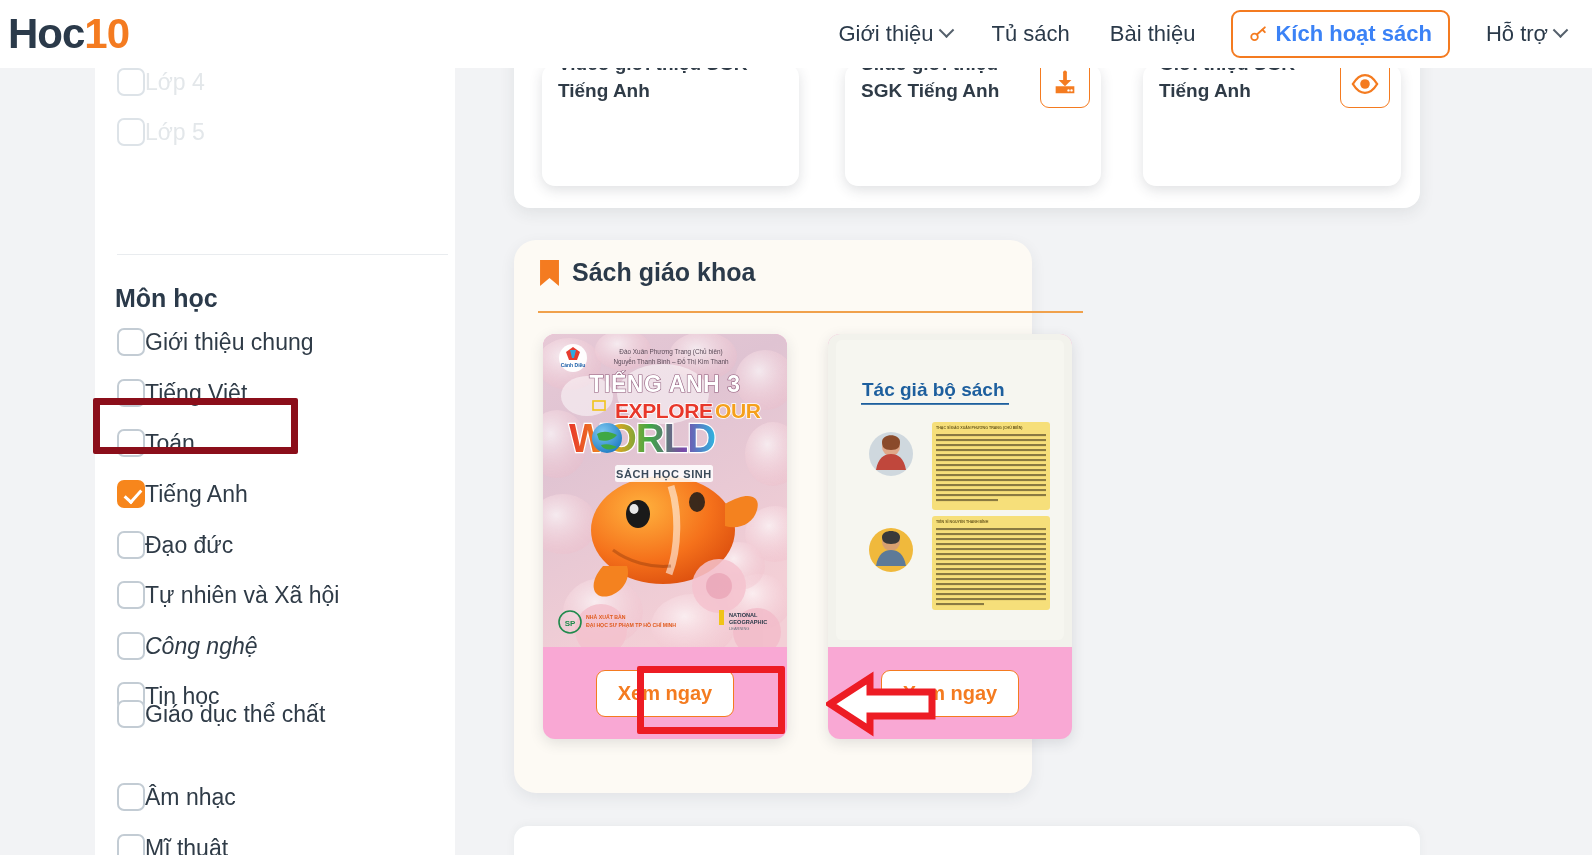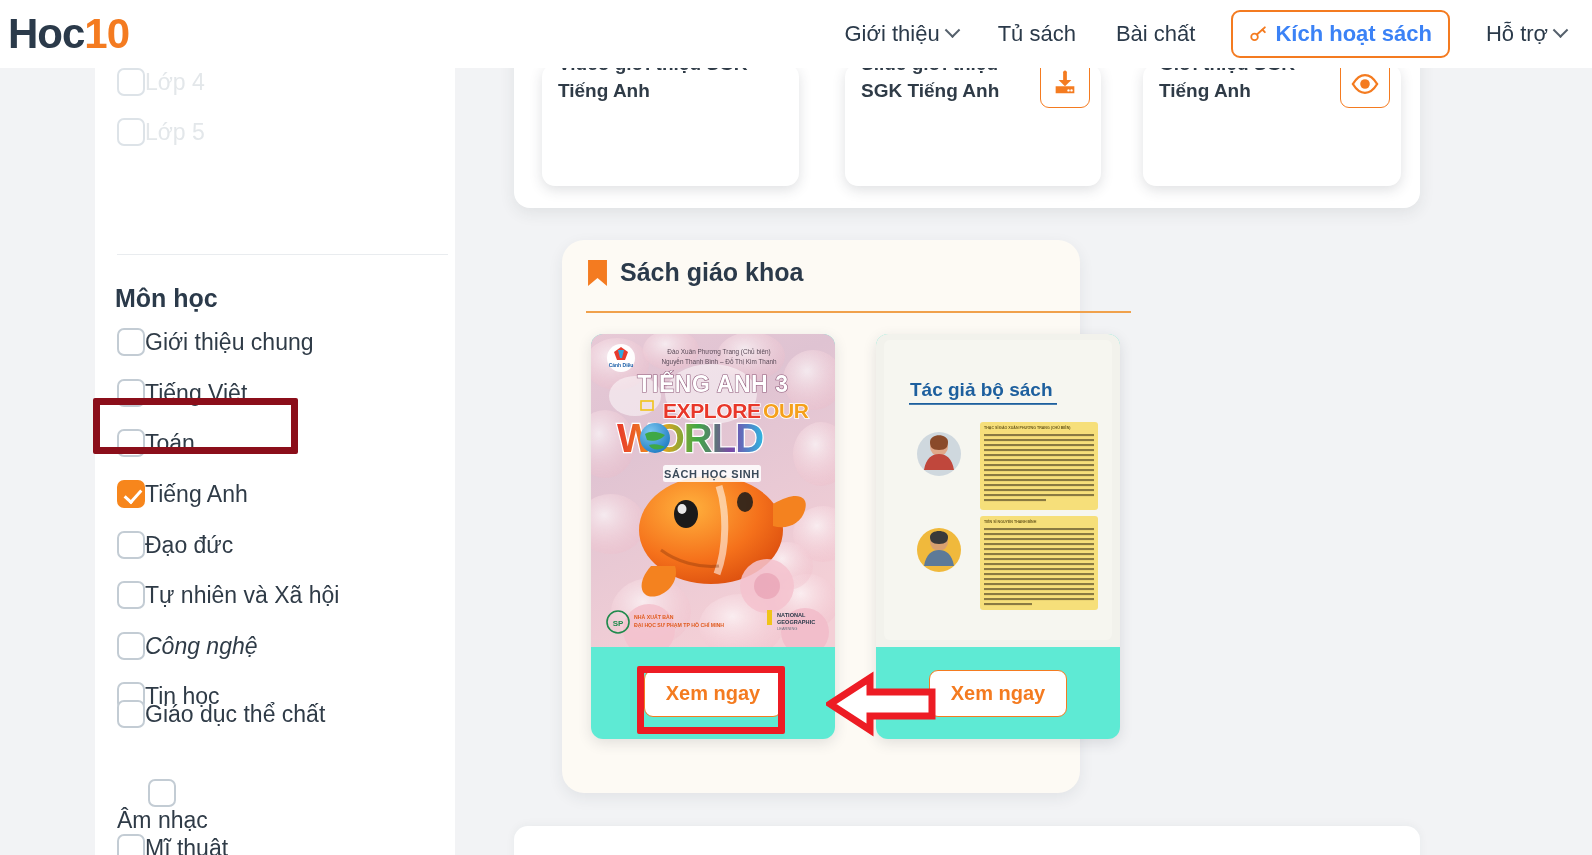--- a/index.html
+++ b/index.html
@@ -204,21 +204,20 @@
 
   
   .sgk-panel {
     position: absolute;
     left: 514px; top: 240px;
     width: 518px;
     height: 553px;
     background: #fdfaf4;
     border-radius: 22px;
     box-shadow: 0 5px 15px rgba(40,50,60,.08);
-    margin-left: 48px;
   }
   .sgk-head {
     position: absolute;
     left: 26px; top: 18px;
     display: flex;
     align-items: center;
     gap: 13px;
   }
   .bookmark-icon { width: 19px; height: 26px; display: block; }
   .sgk-title {
@@ -231,21 +230,21 @@
     left: 24px; top: 71px;
     width: 545px; height: 1.6px;
     background: #f0a14c;
   }
 
   .book-card {
     position: absolute;
     top: 94px;
     width: 244px;
     height: 405px;
-    background: #5eead4;
+    background: #f9a8d4;
     border-radius: 12px;
     box-shadow: 0 4px 14px rgba(40,50,60,.13);
     overflow: hidden;
   }
   .book-card.b1 { left: 29px; }
   .book-card.b2 { left: 314px; }
 
   .cover {
     position: absolute;
     left: 0; top: 0;
@@ -361,21 +360,21 @@
           <div class="sb-label">Công nghệ</div>
         </div>
         <div class="sb-row" style="top: 610px;">
           <div class="cb"></div>
           <div class="sb-label">Tin học</div>
         </div>
         <div class="sb-row" style="top: 628px;">
           <div class="cb"></div>
           <div class="sb-label">Giáo dục thể chất</div>
         </div>
-        <div class="sb-row" style="top: 711px; flex-direction: column;">
+        <div class="sb-row" style="top: 711px;">
           <div class="cb"></div>
           <div class="sb-label">Âm nhạc</div>
         </div>
         <div class="sb-row" style="top: 762px;">
           <div class="cb"></div>
           <div class="sb-label">Mĩ thuật</div>
         </div>
       </div>
   </aside>
 
@@ -386,21 +385,21 @@
 
     <nav class="nav">
       <div class="nav-item">
         <span>Giới thiệu</span>
         <span class="chev"></span>
       </div>
       <div class="nav-item">
         <span>Tủ sách</span>
       </div>
       <div class="nav-item">
-        <span>Bài chất</span>
+        <span>Bài thiệu</span>
       </div>
 
       <div class="nav-activate">
         <svg class="key-icon" viewBox="0 0 24 24">
           <circle cx="7" cy="15" r="4.2" fill="none" stroke="#f47b20" stroke-width="2.2"></circle>
           <path d="M10 12 L20 3" stroke="#f47b20" stroke-width="2.4" stroke-linecap="round" fill="none"></path>
           <path d="M17 6 L20 9" stroke="#f47b20" stroke-width="2.4" stroke-linecap="round" fill="none"></path>
         </svg>
         <span>Kích hoạt sách</span>
       </div>

